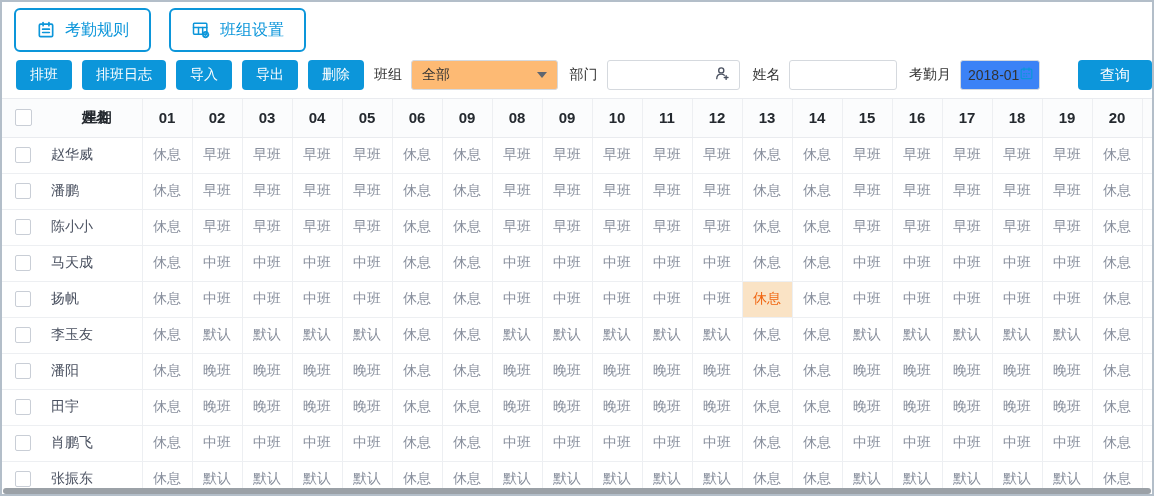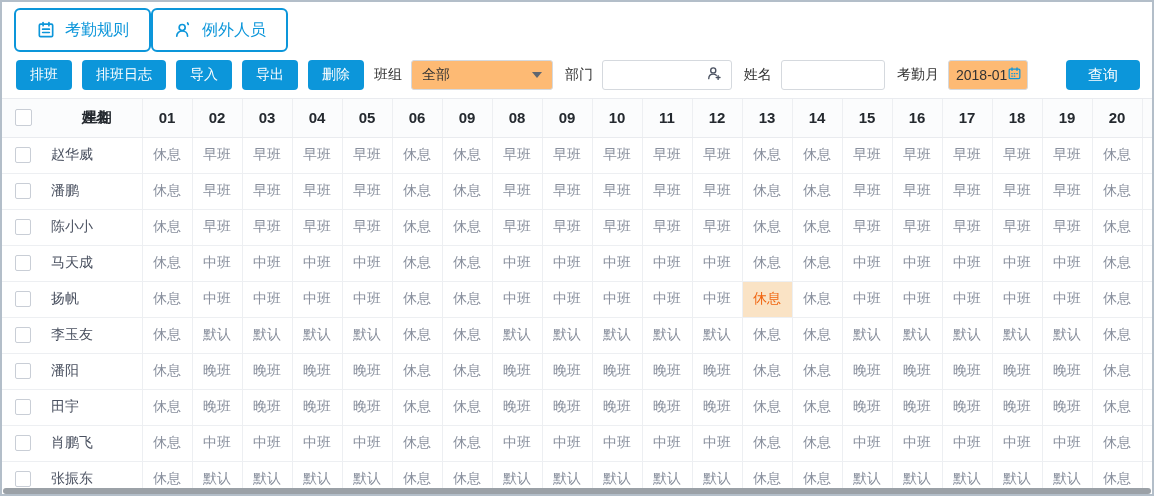--- a/index.html
+++ b/index.html
@@ -3,21 +3,21 @@
 <meta charset="utf-8">
 <style>
   html,body{margin:0;padding:0;background:#e9edf0;}
   *{box-sizing:border-box;}
   .page{
     width:1154px;height:496px;background:#fff;position:relative;overflow:hidden;
     border:2px solid #b3bec9;
     font-family:"Liberation Sans","DejaVu Sans",sans-serif;
   }
   
-  .tabs{display:flex;gap:0;padding:6px 12px 0 12px;align-items:center;}
+  .tabs{display:flex;gap:18px;padding:6px 12px 0 12px;align-items:center;}
   .tab{
     height:44px;display:inline-flex;align-items:center;gap:9px;padding:0 20px;
     border:2px solid #0c96da;border-radius:6px;color:#0c96da;font-size:16px;
     background:#fff;cursor:pointer;white-space:nowrap;
   }
   .tab.active{background:#0c96da;color:#fff;}
   .tab svg{display:block;}
   
   .toolbar{display:flex;align-items:center;padding:8px 0 6px 14px;height:44px;}
   .btn{
@@ -35,25 +35,25 @@
   }
   .caret{width:0;height:0;border-left:5px solid transparent;border-right:5px solid transparent;border-top:6px solid #5f6670;}
   .inputbox{
     height:30px;border:1px solid #d5d9de;border-radius:3px;background:#fff;
     display:inline-flex;align-items:center;padding:0 8px;
   }
   .inputbox input{border:none;outline:none;font-size:14px;color:#333;width:100%;font-family:inherit;background:transparent;}
   .ib-dept{width:137px;}
   .ib-name{width:110px;}
   .datebox{
-    width:80px;height:30px;border:1px solid #d5d9de;border-radius:3px;background:#fdba74;
+    width:80px;height:30px;border:1px solid #d5d9de;border-radius:3px;background:#3b82f6;
     display:inline-flex;align-items:center;justify-content:space-between;padding:0 7px;
     font-size:14px;color:#333;cursor:pointer;white-space:nowrap;
   }
-  .searchbtn{margin-left:38px;margin-right:12px;padding:0 22px;font-size:15px;}
+  .searchbtn{margin-left:38px;margin-right:0;padding:0 22px;font-size:15px;}
   
   .tablewrap{margin-top:2px;border-top:1px solid #e9ebef;}
   table{border-collapse:collapse;table-layout:fixed;width:1190px;}
   col.c-cb{width:48px;} col.c-name{width:92px;} col.c-day{width:50px;} col.c-sp{width:50px;}
   thead th{
     height:38px;background:#fbfcfd;font-size:15px;font-weight:bold;color:#24292f;
     border-bottom:1px solid #e9ebef;text-align:center;position:relative;
   }
   tbody td{
     height:36px;font-size:14px;color:#878e9c;text-align:center;
@@ -83,27 +83,30 @@
           <line x1="8.5" y1="3" x2="8.5" y2="7"></line>
             <line x1="15.5" y1="3" x2="15.5" y2="7"></line>
           <line x1="8" y1="11" x2="16" y2="11"></line>
             <line x1="8" y1="15" x2="16" y2="15"></line>
         </svg>
       </span>
       <span>考勤规则</span>
     </div>
     <div class="tab">
       <span>
-        <svg width="20" height="20" viewBox="0 0 24 24" fill="none" stroke="currentColor" stroke-width="2" stroke-linecap="round">
-          <circle cx="11" cy="9" r="3.6"></circle>
-          <path d="M4.5 19.5c0-4 3-6.3 6.5-6.3s6.5 2.3 6.5 6.3"></path>
-          <line x1="17.5" y1="3.5" x2="18.3" y2="5.3"></line>
+        <svg width="20" height="20" viewBox="0 0 24 24" fill="none" stroke="currentColor" stroke-width="1.8" stroke-linecap="round">
+          <rect x="3" y="4" width="16" height="13" rx="1"></rect>
+          <line x1="3" y1="9" x2="19" y2="9"></line>
+            <line x1="9" y1="9" x2="9" y2="17"></line>
+            <line x1="14" y1="9" x2="14" y2="17"></line>
+          <circle cx="17.5" cy="17.5" r="3.2" stroke-width="2.4" stroke-dasharray="1.6 1.6"></circle>
+          <circle cx="17.5" cy="17.5" r="1" stroke-width="1.4"></circle>
         </svg>
       </span>
-      <span>例外人员</span>
+      <span>班组设置</span>
     </div>
   </div>
 
   <div class="toolbar">
     <button class="btn">排班</button>
     <button class="btn">排班日志</button>
     <button class="btn">导入</button>
     <button class="btn">导出</button>
     <button class="btn">删除</button>
 

